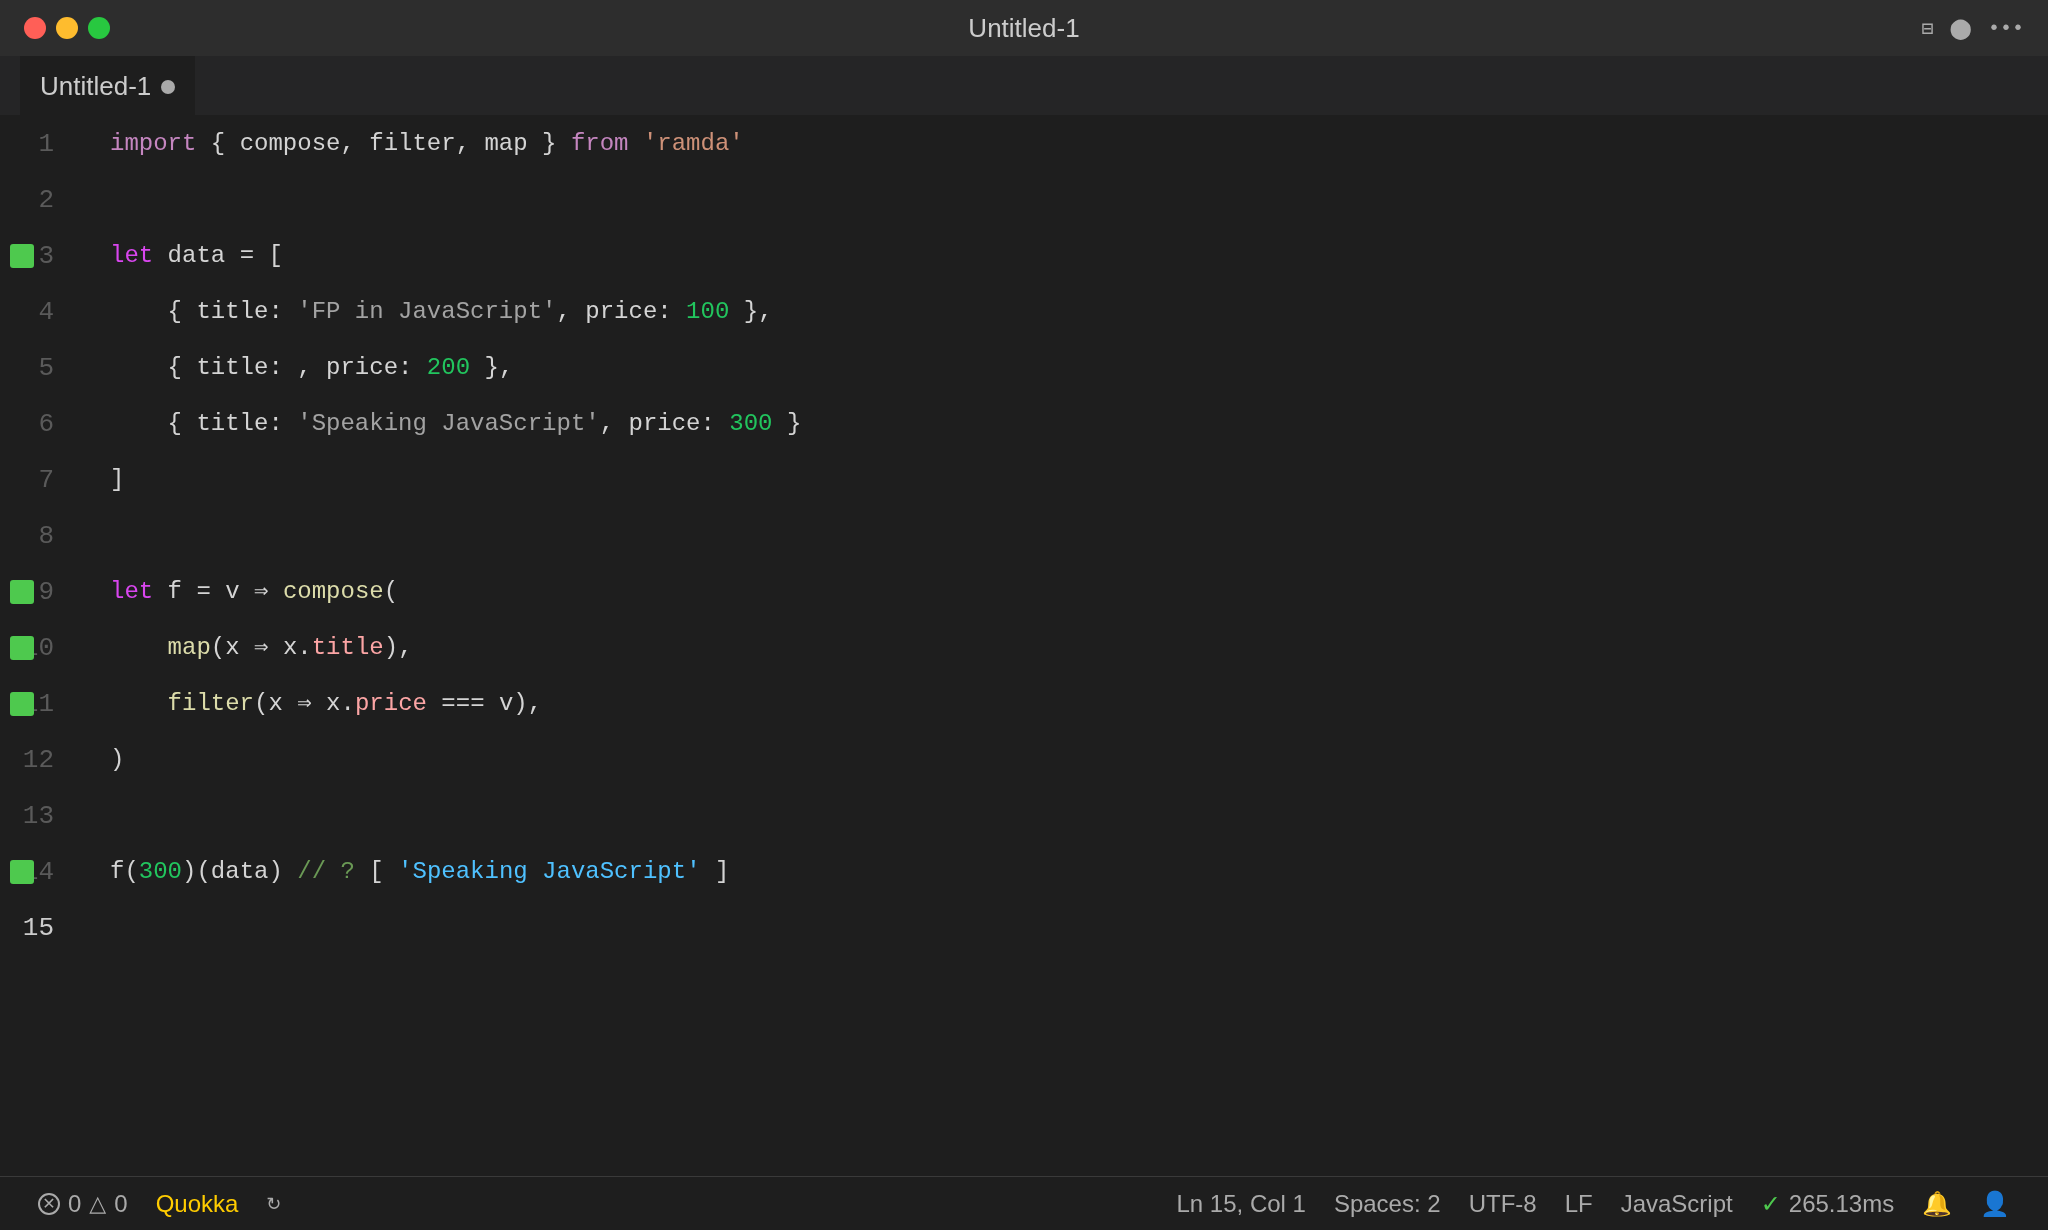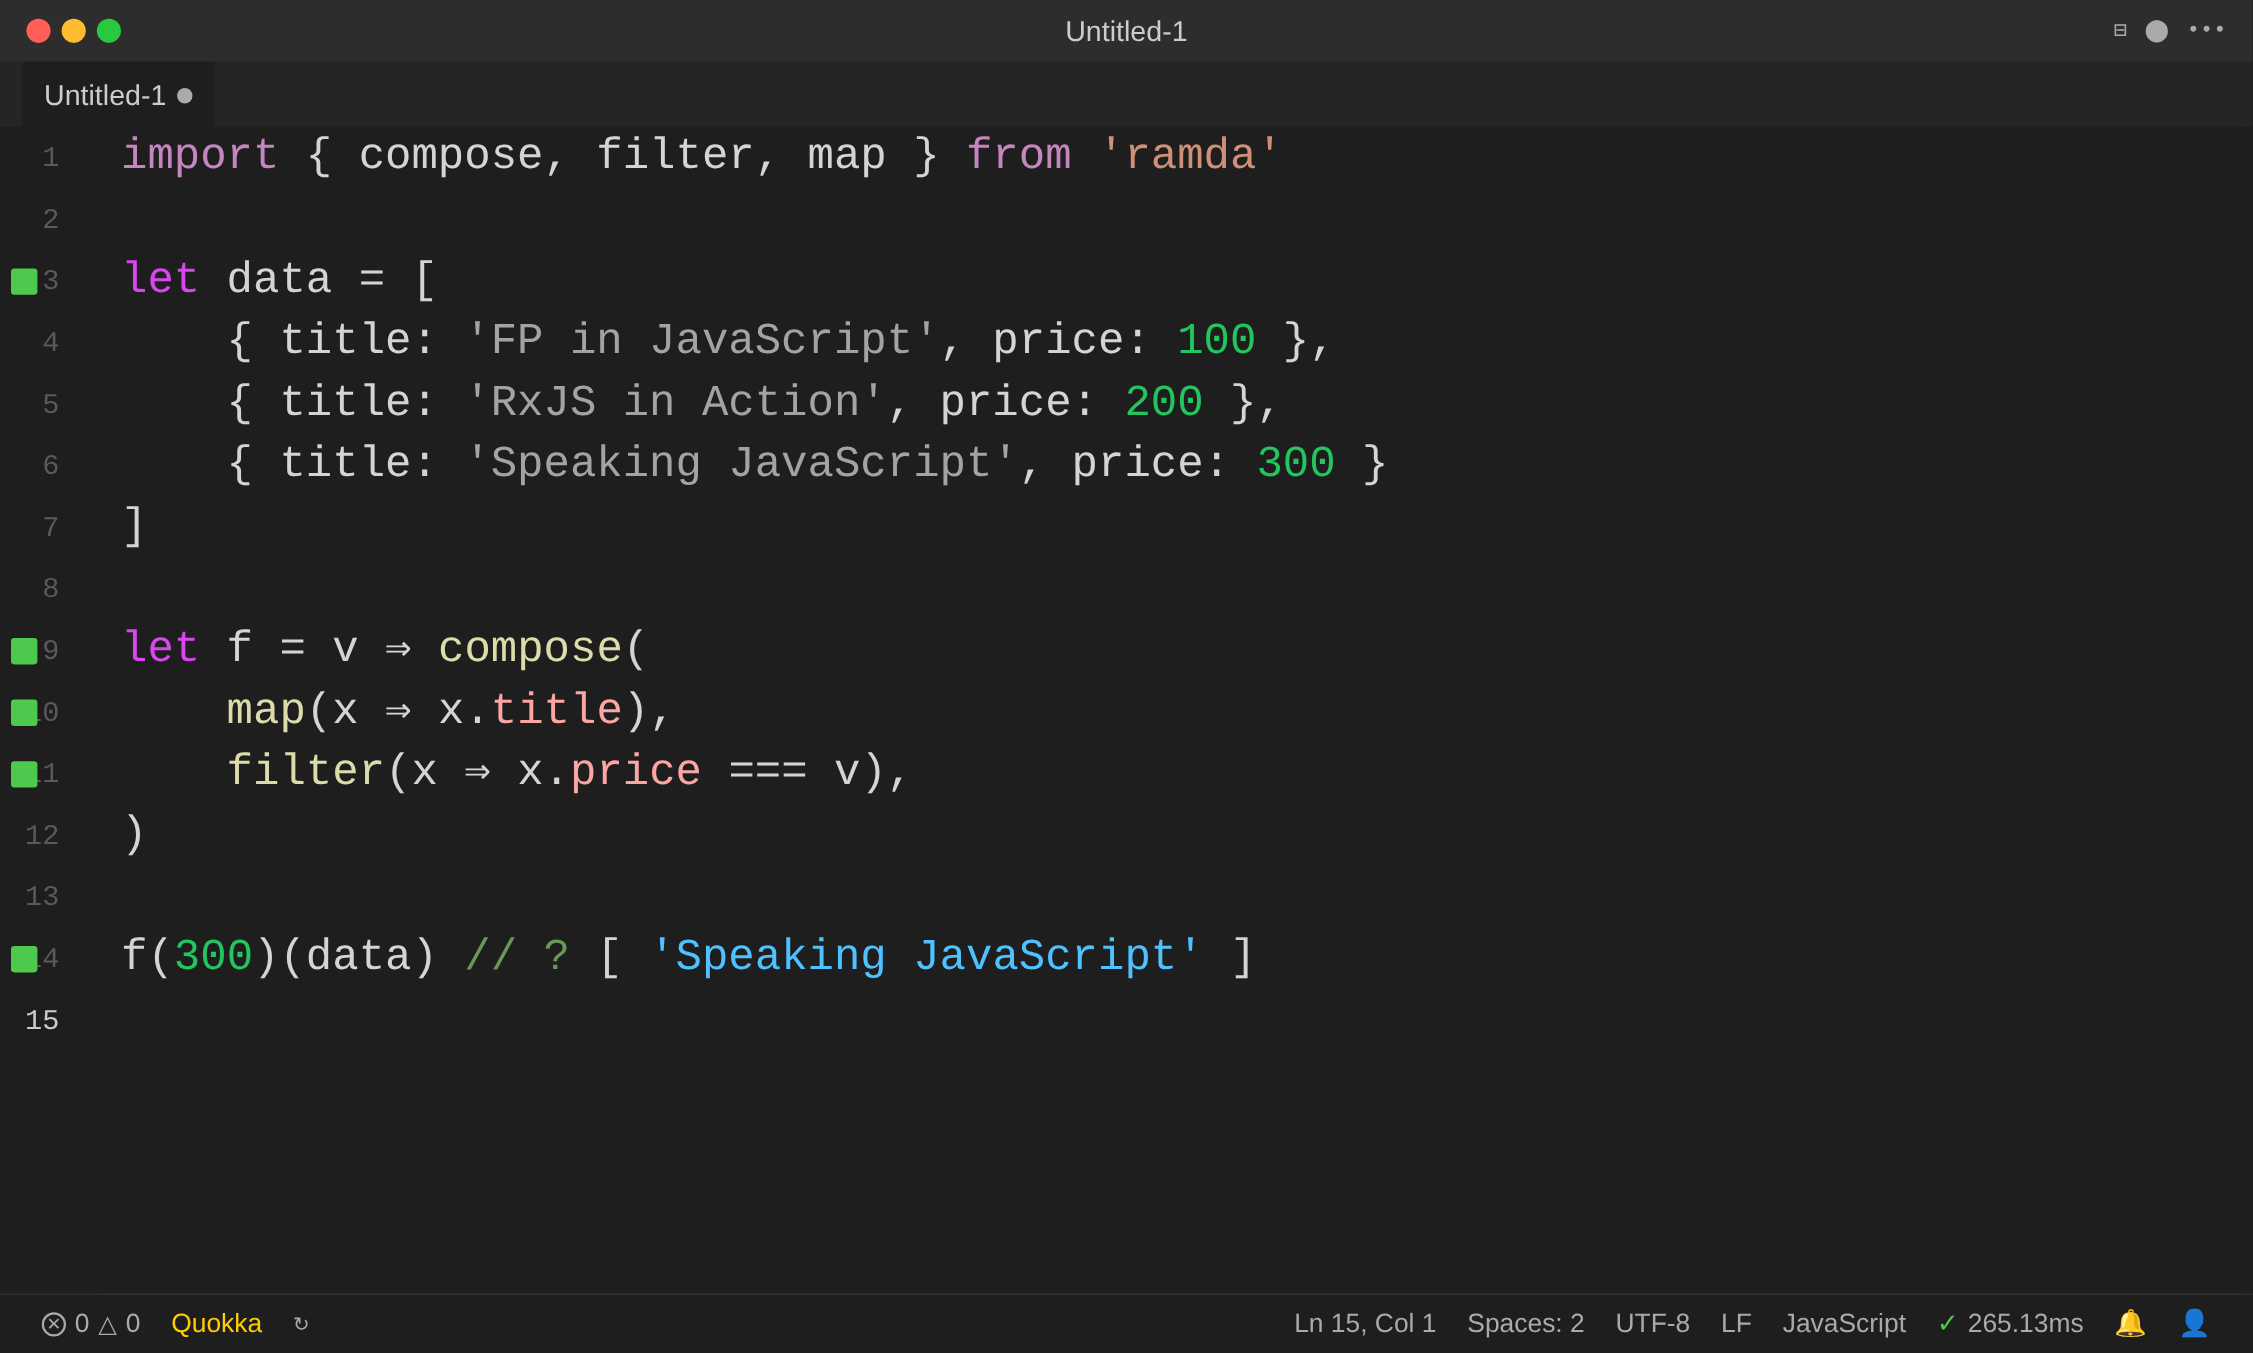--- a/index.html
+++ b/index.html
@@ -155,21 +155,21 @@
 
     .code-content {
       flex: 1;
       padding-left: 20px;
       overflow: auto;
     }
 
     .code-line {
       height: 56px;
       line-height: 56px;
-      font-size: 40px;
+      font-size: 24px;
       white-space: pre;
       display: flex;
       align-items: center;
     }
 
     
     .kw-import { color: #c586c0; } 
     .kw-let { color: #d946ef; }    
     .kw-from { color: #c586c0; }   
     .str { color: #ce9178; }       
@@ -312,21 +312,21 @@
         <div class="ln">14</div>
         <div class="ln active">15</div>
       </div>
     </div>
 
   <div class="code-content">
       <div class="code-line"><span class="kw-import">import</span><span class="plain"> { compose, filter, map } </span><span class="kw-from">from</span><span class="plain"> </span><span class="str">'ramda'</span></div>
       <div class="code-line"></div>
       <div class="code-line"><span class="kw-let">let</span><span class="plain"> data = [</span></div>
       <div class="code-line"><span class="plain">    { title: </span><span class="str-green">'FP in JavaScript'</span><span class="plain">, price: </span><span class="num">100</span><span class="plain"> },</span></div>
-      <div class="code-line"><span class="plain">    { title: </span><span class="str-green">'RxJS in Action'</span><span class="plain">, price: </span><span class="num">200</span><span class="plain"> },</span></div>
+      <div class="code-line"><span class="plain">    { title: </span><span class="plain">, price: </span><span class="num">200</span><span class="plain"> },</span></div>
       <div class="code-line"><span class="plain">    { title: </span><span class="str-green">'Speaking JavaScript'</span><span class="plain">, price: </span><span class="num">300</span><span class="plain"> }</span></div>
       <div class="code-line"><span class="plain">]</span></div>
       <div class="code-line"></div>
       <div class="code-line"><span class="kw-let">let</span><span class="plain"> f = v </span><span class="arrow">⇒</span><span class="plain"> </span><span class="fn-yellow">compose</span><span class="plain">(</span></div>
       <div class="code-line"><span class="plain">    </span><span class="fn-yellow">map</span><span class="plain">(x </span><span class="arrow">⇒</span><span class="plain"> x.</span><span class="prop">title</span><span class="plain">),</span></div>
       <div class="code-line"><span class="plain">    </span><span class="fn-yellow">filter</span><span class="plain">(x </span><span class="arrow">⇒</span><span class="plain"> x.</span><span class="prop">price</span><span class="plain"> </span><span class="op">===</span><span class="plain"> v),</span></div>
       <div class="code-line"><span class="plain">)</span></div>
       <div class="code-line"></div>
       <div class="code-line"><span class="plain">f(</span><span class="num">300</span><span class="plain">)(data) </span><span class="comment">// ? </span><span class="plain">[ </span><span class="result">'Speaking JavaScript'</span><span class="plain"> ]</span></div>
       <div class="code-line"></div>

